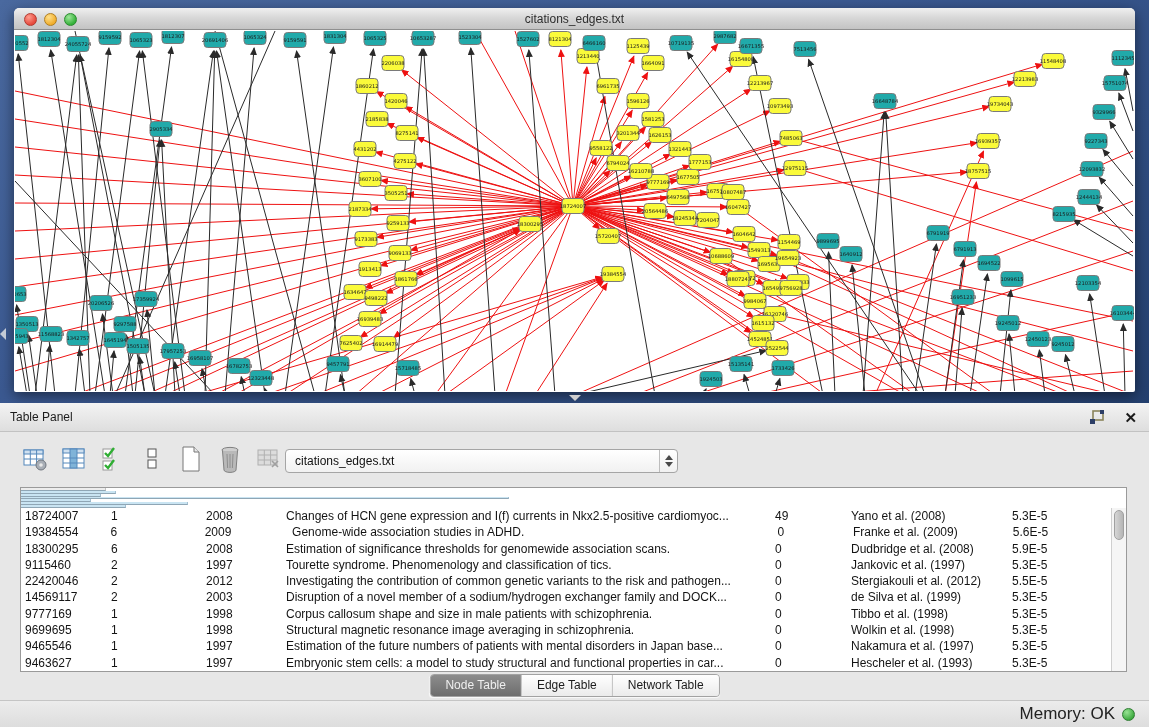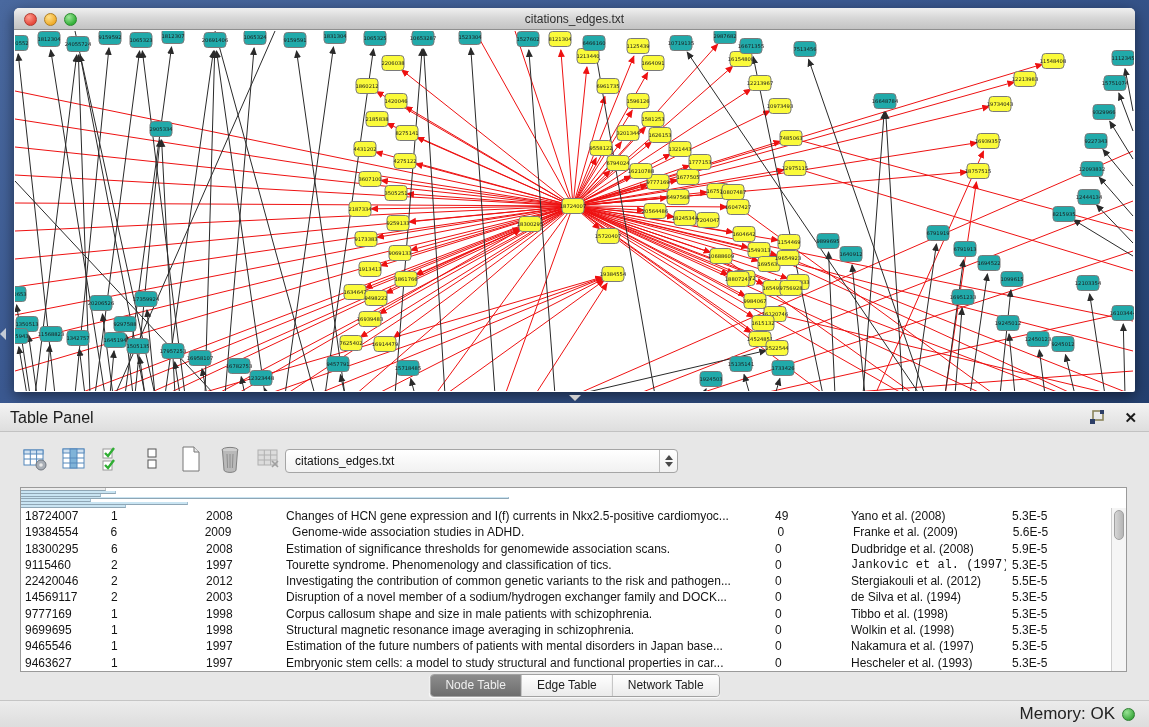--- a/index.html
+++ b/index.html
@@ -23,21 +23,21 @@
 
   .divider-grip { position:absolute; left:569px; top:395px; width:0; height:0;
                   border-left:6px solid transparent; border-right:6px solid transparent; border-top:6px solid #cfcfcf; }
   .side-grip { position:absolute; left:0; top:328px; width:0; height:0;
                border-top:6px solid transparent; border-bottom:6px solid transparent; border-right:6px solid #c4cbd6; }
 
   
   #panel { position:absolute; left:0; top:403px; width:1149px; height:324px; background:#e7e7e7; }
   .panel-header { position:relative; height:29px; background:linear-gradient(#f3f3f3,#dedede);
                   border-bottom:1px solid #c2c2c2; }
-  .panel-header .panel-title { position:absolute; left:10px; line-height:29px; font-size:16px; color:#1c1c1c; }
+  .panel-header .panel-title { position:absolute; left:10px; line-height:29px; font-size:12px; color:#1c1c1c; }
   .panel-header .hdr-icons { position:absolute; right:12px; top:0; height:29px; display:flex; align-items:center; gap:14px; }
   .close-x { font-size:15px; font-weight:bold; color:#1a1a1a; line-height:15px; }
 
   .toolbar { position:absolute; left:22px; top:39px; height:34px; display:flex; align-items:center; gap:13px; }
   .tb-icon { width:26px; height:26px; display:flex; align-items:center; justify-content:center; }
   .fx-label { font-family:"Liberation Serif",serif; font-style:italic; font-weight:bold; font-size:15px; color:#222; }
 
   .combo { position:absolute; left:285px; top:46px; width:393px; height:24px; background:linear-gradient(#ffffff,#f1f1f1);
            border:1px solid #a5a5a5; border-radius:4px; font-size:12px; color:#111; }
   .combo .combo-text { position:absolute; left:9px; line-height:22px; }
@@ -944,39 +944,39 @@
           <div class="td" style="width: 70px; padding-left: 6px;">0</div>
           <div class="td" style="width: 167px; padding-left: 12px;">Dudbridge et al. (2008)</div>
           <div class="td" style="width: 105px; padding-left: 6px;">5.9E-5</div>
         </div>
         <div class="tr">
           <div class="td" style="width: 85px; padding-left: 4px;">9115460</div>
           <div class="td" style="width: 95px; padding-left: 5px;">2</div>
           <div class="td" style="width: 80px; padding-left: 5px;">1997</div>
           <div class="td" style="width: 488px; padding-left: 5px;">Tourette syndrome. Phenomenology and classification of tics.</div>
           <div class="td" style="width: 70px; padding-left: 6px;">0</div>
-          <div class="td" style="width: 167px; padding-left: 12px; font-family: Liberation Mono, monospace;">Jankovic et al. (1997)</div>
+          <div class="td" style="width: 167px; padding-left: 12px;">Jankovic et al. (1997)</div>
           <div class="td" style="width: 105px; padding-left: 6px;">5.3E-5</div>
         </div>
         <div class="tr">
           <div class="td" style="width: 85px; padding-left: 4px;">22420046</div>
           <div class="td" style="width: 95px; padding-left: 5px;">2</div>
           <div class="td" style="width: 80px; padding-left: 5px;">2012</div>
           <div class="td" style="width: 488px; padding-left: 5px;">Investigating the contribution of common genetic variants to the risk and pathogen...</div>
           <div class="td" style="width: 70px; padding-left: 6px;">0</div>
           <div class="td" style="width: 167px; padding-left: 12px;">Stergiakouli et al. (2012)</div>
           <div class="td" style="width: 105px; padding-left: 6px;">5.5E-5</div>
         </div>
         <div class="tr">
           <div class="td" style="width: 85px; padding-left: 4px;">14569117</div>
           <div class="td" style="width: 95px; padding-left: 5px;">2</div>
           <div class="td" style="width: 80px; padding-left: 5px;">2003</div>
           <div class="td" style="width: 488px; padding-left: 5px;">Disruption of a novel member of a sodium/hydrogen exchanger family and DOCK...</div>
           <div class="td" style="width: 70px; padding-left: 6px;">0</div>
-          <div class="td" style="width: 167px; padding-left: 12px;">de Silva et al. (1994)</div>
+          <div class="td" style="width: 167px; padding-left: 12px;">de Silva et al. (1999)</div>
           <div class="td" style="width: 105px; padding-left: 6px;">5.3E-5</div>
         </div>
         <div class="tr">
           <div class="td" style="width: 85px; padding-left: 4px;">9777169</div>
           <div class="td" style="width: 95px; padding-left: 5px;">1</div>
           <div class="td" style="width: 80px; padding-left: 5px;">1998</div>
           <div class="td" style="width: 488px; padding-left: 5px;">Corpus callosum shape and size in male patients with schizophrenia.</div>
           <div class="td" style="width: 70px; padding-left: 6px;">0</div>
           <div class="td" style="width: 167px; padding-left: 12px;">Tibbo et al. (1998)</div>
           <div class="td" style="width: 105px; padding-left: 6px;">5.3E-5</div>

